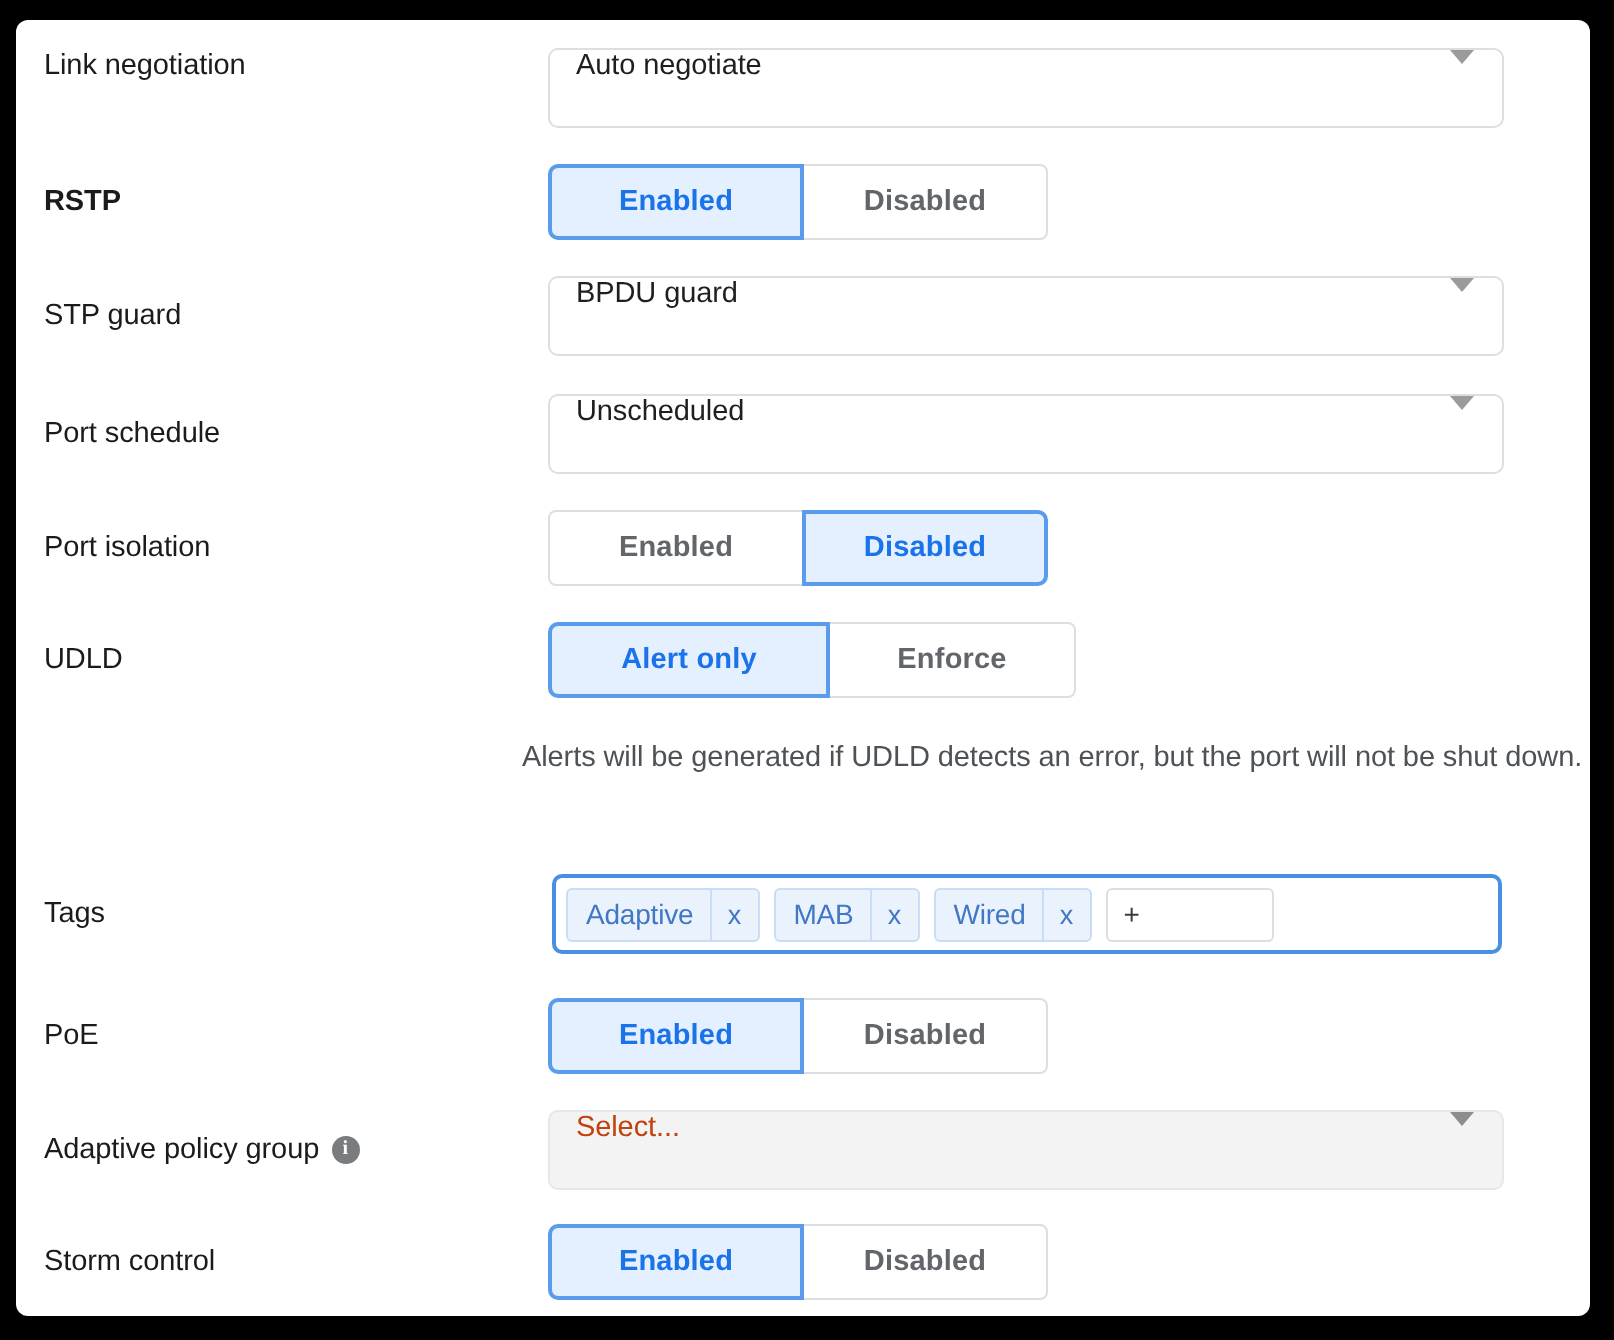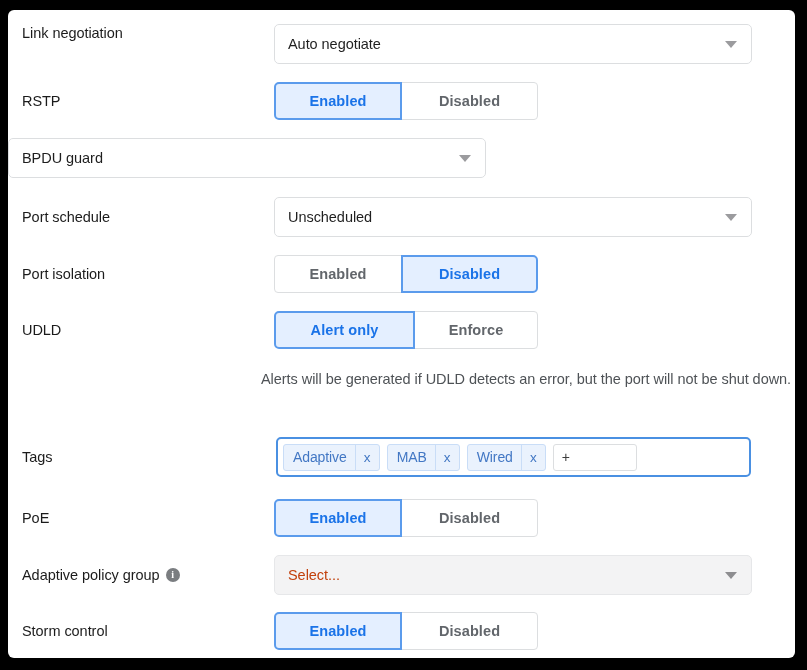--- a/index.html
+++ b/index.html
@@ -55,21 +55,20 @@
   }
 
   
   .select {
     width: 478px;
     height: 40px;
     border: 1px solid #dcdee0;
     border-radius: 5px;
     background: #ffffff;
     display: flex;
-    align-items: center;
     padding: 0 12px 0 13px;
     font-size: 14.5px;
     color: #1f1f1f;
     position: relative;
   }
   .select.disabled {
     background: #f3f3f4;
     border-color: #e6e7e9;
     color: #c2410c;
   }
@@ -105,21 +104,21 @@
   .seg.active {
     background: #e4efff;
     border: 2px solid #5b9bec;
     color: #1a73e8;
     z-index: 2;
   }
   .seg.active:first-child { border-radius: 5px 0 0 5px; }
   .seg.active:last-child { border-radius: 0 5px 5px 0; }
 
   .w-enabled { width: 128px; }
-  .w-disabled { width: 137px; }
+  .w-disabled { width: 123px; }
   .w-alert { width: 141px; }
   .w-enforce { width: 124px; }
 
   
   .helper {
     width: 534px;
     font-size: 14.5px;
     color: #4e5256;
     line-height: 26px;
     letter-spacing: -0.05px;
@@ -203,32 +202,35 @@
       </div>
       <div class="control">
         <div class="select">
           <span class="value">Auto negotiate</span>
           <span class="caret"></span>
         </div>
       </div>
     </div>
 
     <div class="row" style="top:72px;">
-      <div class="label" style="height:38px;">
+      <div class="label" style="height:38px;font-weight:bold;">
         <span>RSTP</span>
       </div>
       <div class="control">
         <div class="toggle">
           <div class="seg active w-enabled">Enabled</div>
           <div class="seg w-disabled">Disabled</div>
         </div>
       </div>
     </div>
 
     <div class="row" style="top:128px;">
+      <div class="label" style="height:40px;">
+        <span>STP guard</span>
+      </div>
       <div class="control">
         <div class="select">
           <span class="value">BPDU guard</span>
           <span class="caret"></span>
         </div>
       </div>
     </div>
 
     <div class="row" style="top:187px;">
       <div class="label" style="height:40px;">

